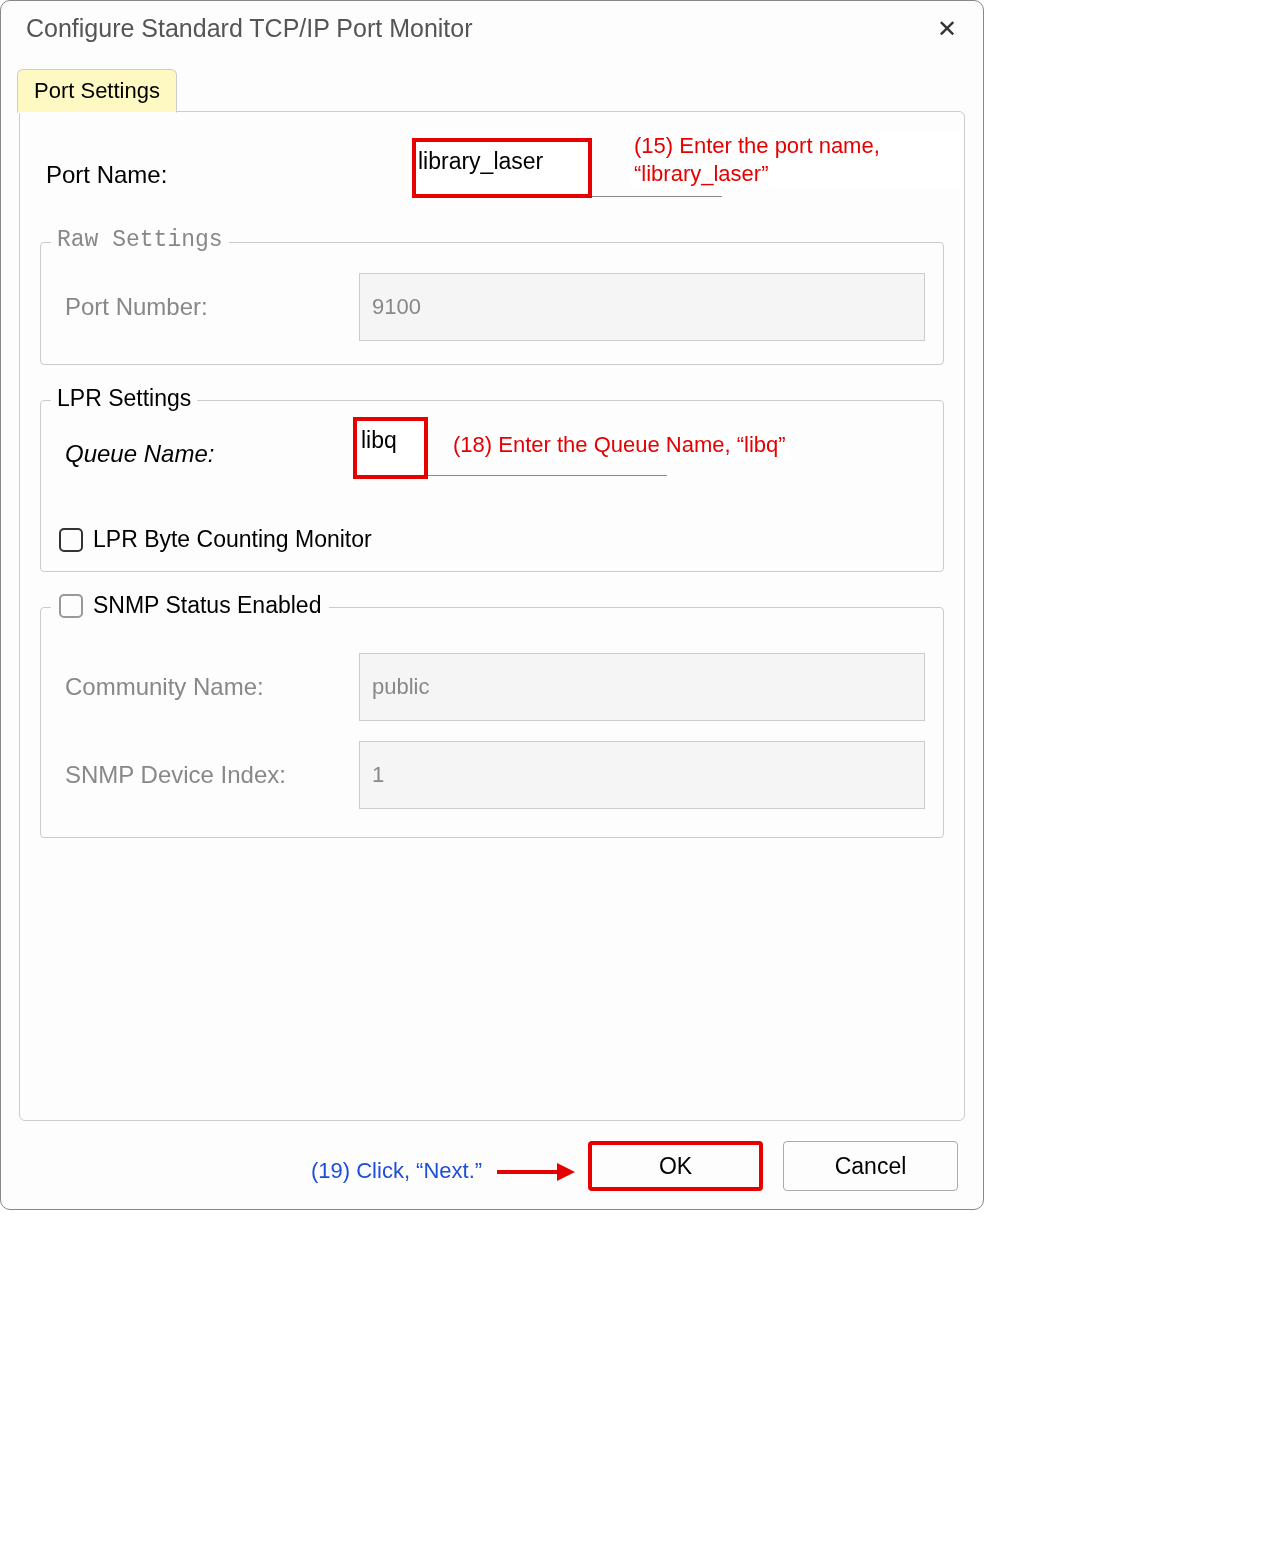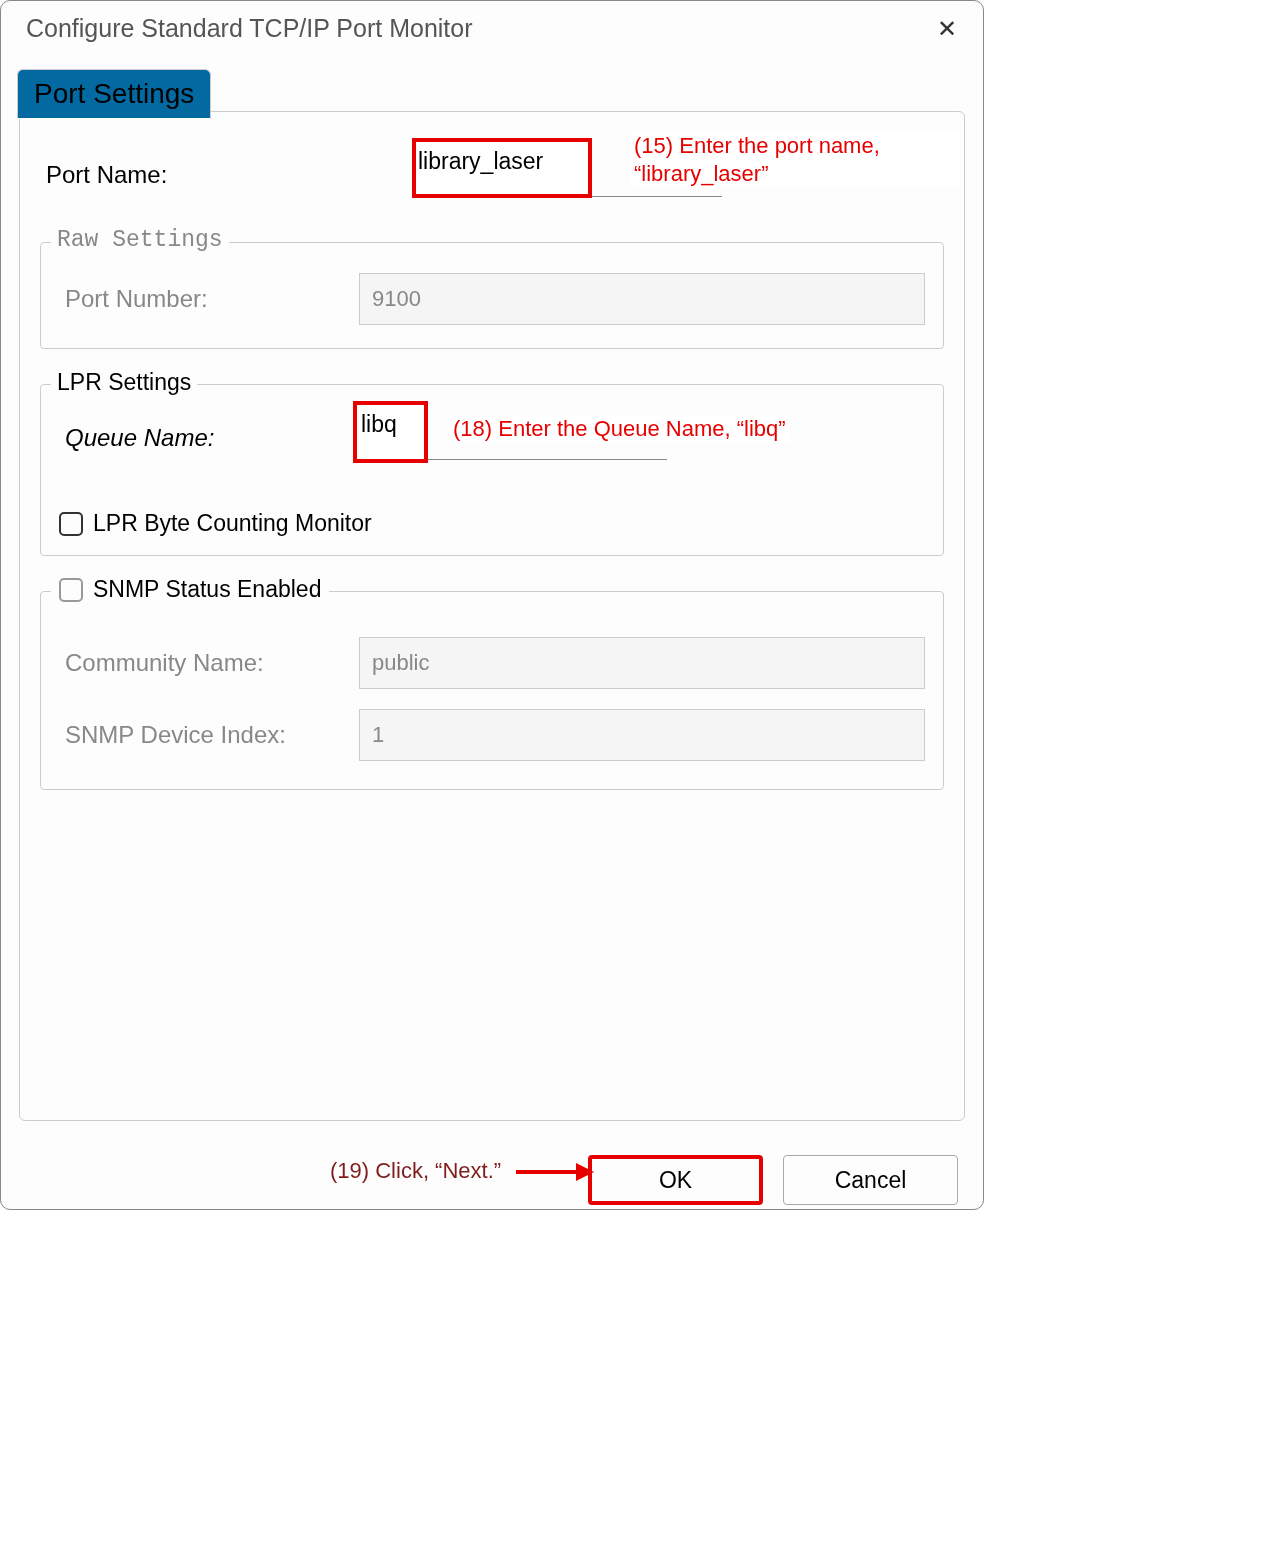--- a/index.html
+++ b/index.html
@@ -41,25 +41,25 @@
     }
     .tabs {
       position: relative;
       margin: 25px 18px 0 18px;
     }
     .tab {
       position: absolute;
       top: -42px;
       left: -2px;
       padding: 8px 16px;
-      background: #0369a1;
+      background: #fef9c3;
       border: 1px solid #ccc;
       border-bottom: 1px solid #fdfdfd;
       border-radius: 6px 6px 0 0;
-      font-size: 28px;
+      font-size: 22px;
       z-index: 2;
     }
     .tab-panel {
       border: 1px solid #ccc;
       border-radius: 0 6px 6px 6px;
       padding: 30px 20px 20px 20px;
       min-height: 1010px;
       position: relative;
     }
     .form-row {
@@ -153,21 +153,21 @@
       align-items: center;
       gap: 12px;
     }
     .disabled-label {
       color: #888 !important;
     }
     .disabled-input {
       border: 1px solid #ccc;
       background: #f5f5f5;
       color: #888;
-      height: 52px;
+      height: 68px;
       font-size: 22px;
       padding: 12px 12px;
       flex: 1;
       font-family: inherit;
     }
     .checkbox-row {
       display: flex;
       align-items: center;
       gap: 10px;
       font-size: 23px;
@@ -189,21 +189,21 @@
       left: 10px;
       background: #fdfdfd;
       padding: 0 8px;
       display: flex;
       align-items: center;
       gap: 10px;
       font-size: 23px;
     }
     .button-row {
       position: absolute;
-      bottom: 4px;
+      bottom: 18px;
       right: 25px;
       display: flex;
       gap: 20px;
       align-items: center;
     }
     .btn {
       width: 175px;
       height: 50px;
       font-size: 23px;
       font-family: inherit;
@@ -230,23 +230,22 @@
       border-left: 18px solid #e60000;
       vertical-align: middle;
     }
     .annotation-19 {
       position: absolute;
       bottom: 25px;
       left: 310px;
       display: flex;
       align-items: center;
       gap: 15px;
-      color: #7f1d1d;
+      color: #1d4ed8;
       font-size: 22px;
-      margin-left: 19px;
     }
   </style>
 </head>
 <body>
 
 <div class="dialog">
   <div class="titlebar">
     <span class="title">Configure Standard TCP/IP Port Monitor</span>
     <span class="close-x">✕</span>
   </div>

